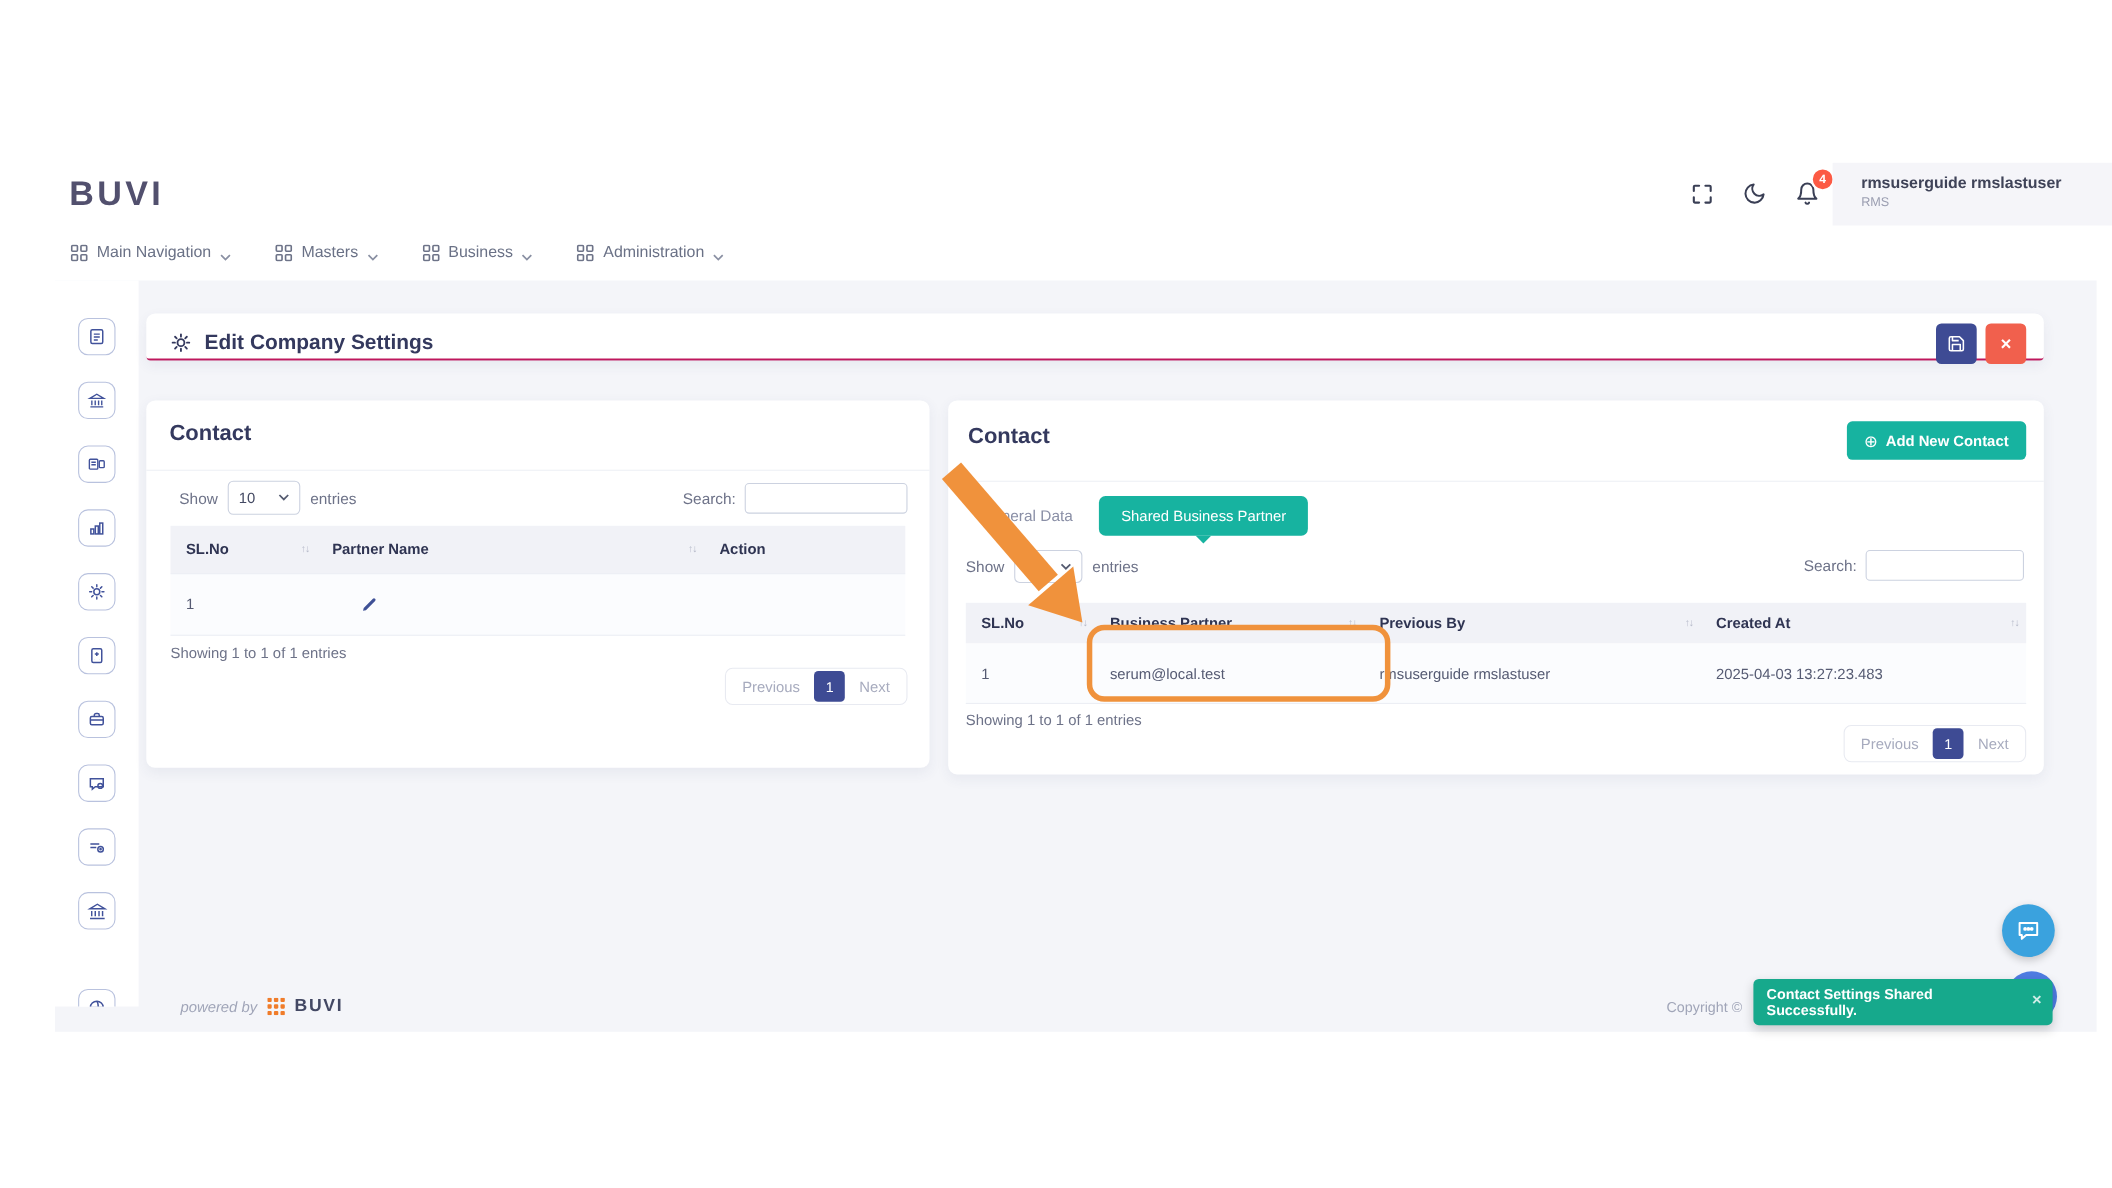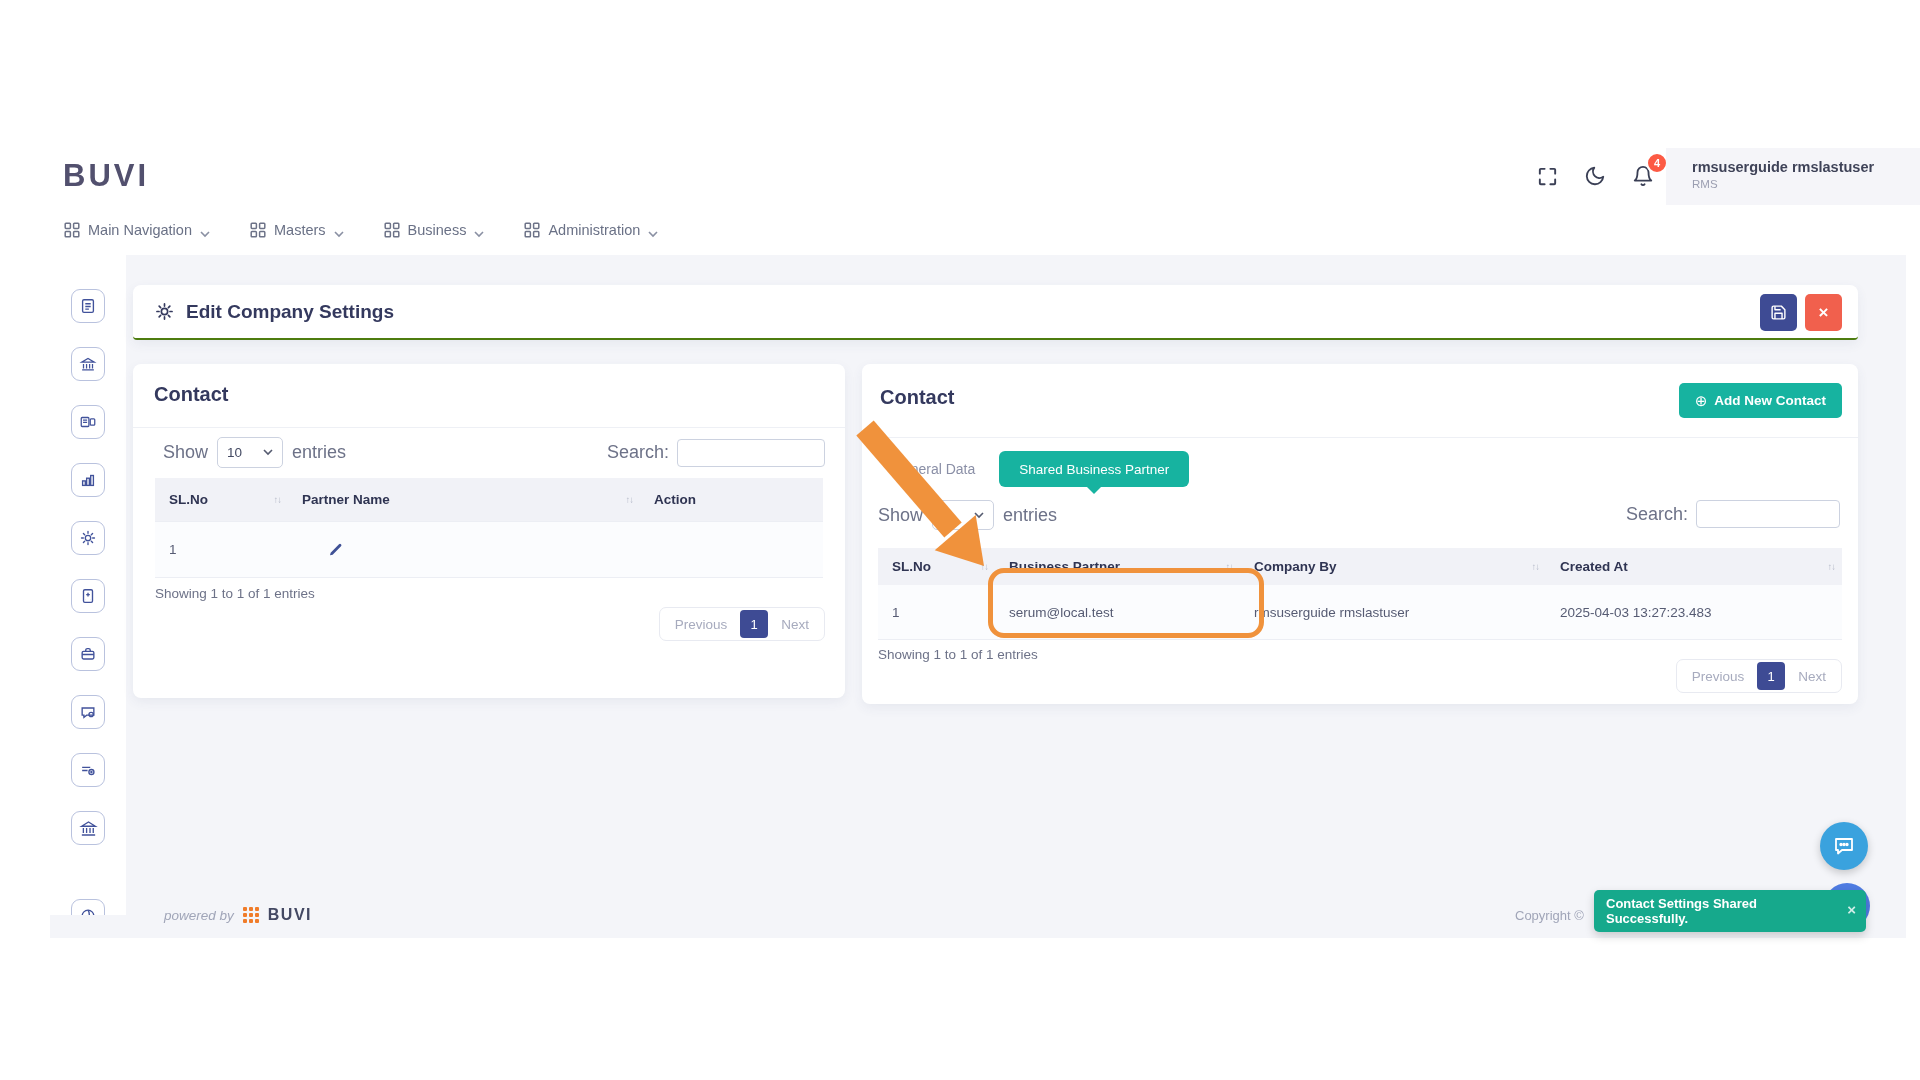--- a/index.html
+++ b/index.html
@@ -23,32 +23,32 @@
   .nav-item span { font-size:14.5px; color:#6a7186; }
 
   
   #content-bg { left:50px; top:255px; width:1856px; height:683px; background:#f4f5f9; }
   #sidebar { left:50px; top:255px; width:76px; height:660px; background:#fff; overflow:hidden; }
   .side-item { position:absolute; left:21px; width:34px; height:34px; border:1px solid #b9c2de; border-radius:9px;
     background:#fff; display:flex; align-items:center; justify-content:center; cursor:pointer; }
 
   
   .card { position:absolute; background:#fff; border-radius:8px; box-shadow:0 4px 12px rgba(60,70,110,0.07); }
-  #edit-card { left:133px; top:285px; width:1725px; height:55px; border-bottom:2px solid #4d7c0f; border-radius:8px 8px 4px 4px; }
+  #edit-card { left:133px; top:285px; width:1725px; height:43px; border-bottom:2px solid #be185d; border-radius:8px 8px 4px 4px; }
   #edit-title-wrap { position:absolute; left:21px; top:0; height:53px; display:flex; align-items:center; gap:11px; }
   #edit-title { font-size:19px; font-weight:bold; color:#34395e; }
   #edit-actions { position:absolute; right:16px; top:9px; display:flex; gap:8px; }
   .sq-btn { width:37px; height:37px; border-radius:5px; display:flex; align-items:center; justify-content:center; cursor:pointer; border:none; }
   #save-btn { background:#3e4b94; }
   #close-btn { background:#f1604d; color:#fff; font-size:17px; font-weight:bold; }
 
   .card-title { position:absolute; font-size:20px; font-weight:bold; color:#34395e; }
   .divider { position:absolute; left:0; right:0; border-top:1px solid #eef0f5; }
 
-  .ctrl-label { font-size:18px; color:#6d7288; }
+  .ctrl-label { font-size:14px; color:#6d7288; }
   .select-box { display:inline-flex; align-items:center; justify-content:space-between; border:1px solid #ccd2e0;
     border-radius:5px; background:#fff; padding:0 9px; cursor:pointer; font-size:13.5px; color:#444a63; }
   .search-input { border:1px solid #ccd2e0; border-radius:4px; height:28px; background:#fff; outline:none;
     padding:0 8px; font:inherit; font-size:13.5px; color:#444a63; }
 
   .tr-head { display:flex; background:#f1f2f7; }
   .th { display:flex; align-items:center; padding-left:14px; font-weight:bold; color:#2f3452; position:relative; font-size:13.5px; cursor:pointer; }
   .sort { position:absolute; right:7px; font-size:9.5px; color:#b6bac9; letter-spacing:-1px; }
   .tr-body { display:flex; background:#fbfcfe; border-bottom:1px solid #eceef4; color:#565b73; font-size:13.5px; }
   .td { display:flex; align-items:center; padding-left:14px; }
@@ -384,21 +384,21 @@
     <div class="tr-head">
       <div class="th rc1">
         <span>SL.No</span>
         <span class="sort">↑↓</span>
       </div>
       <div class="th rc2">
         <span>Business Partner</span>
         <span class="sort">↑↓</span>
       </div>
       <div class="th rc3">
-        <span>Company By</span>
+        <span>Previous By</span>
         <span class="sort">↑↓</span>
       </div>
       <div class="th rc4">
         <span>Created At</span>
         <span class="sort">↑↓</span>
       </div>
     </div>
     <div class="tr-body">
       <div class="td rc1">1</div>
       <div class="td rc2">serum@local.test</div>

